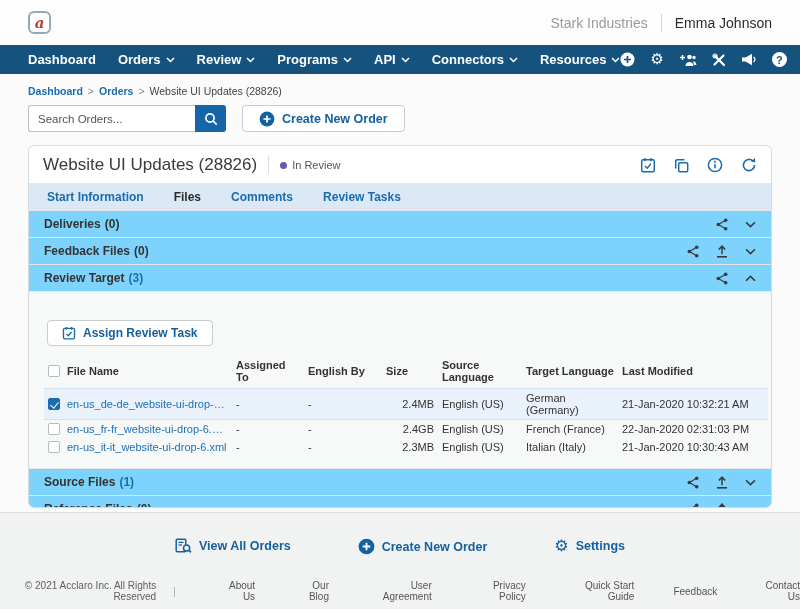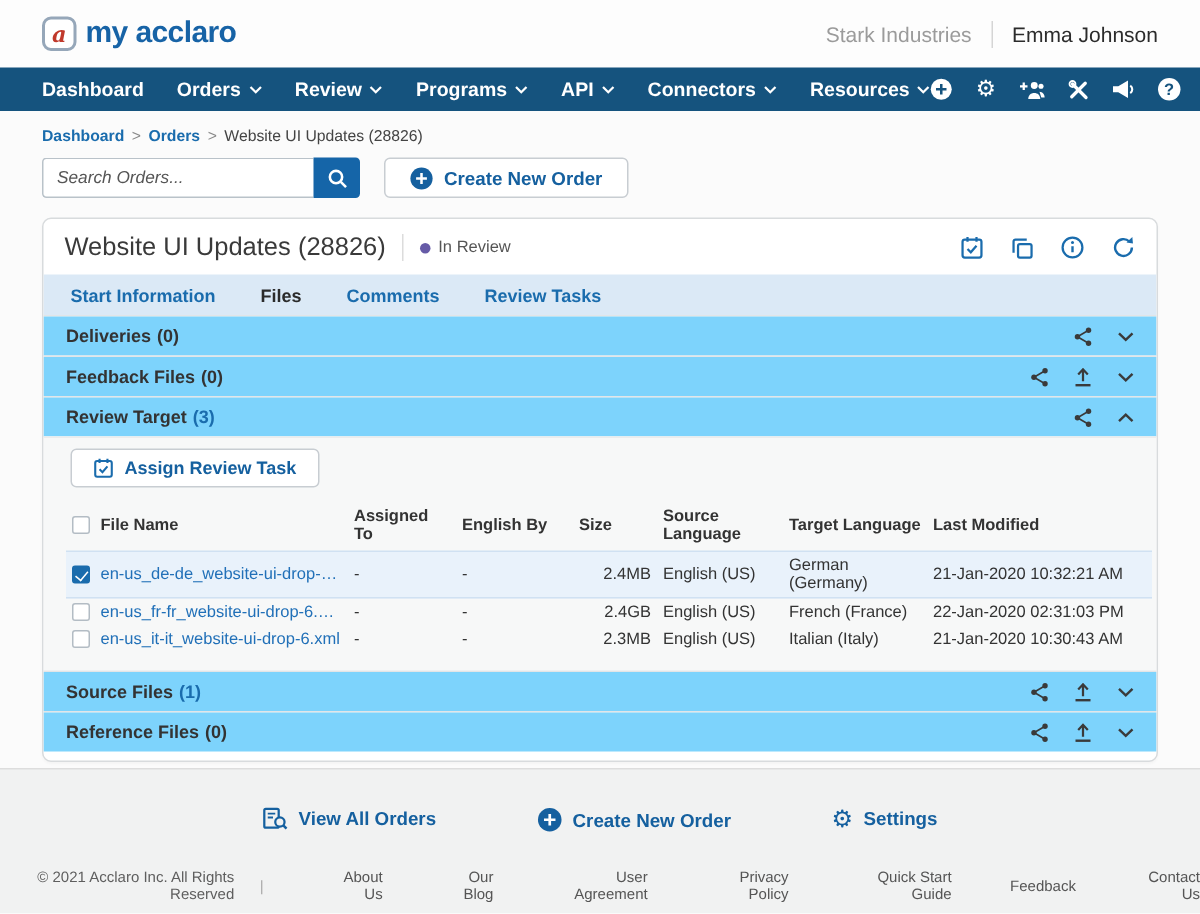--- a/index.html
+++ b/index.html
@@ -36,23 +36,23 @@
 
   
   .content { padding:8px 28px 0; background:#fbfbfb; }
   .breadcrumb { font-size:10.5px; margin:3px 0 8px; color:#555; display:flex; gap:5px; align-items:center; }
   .crumb-link { color:#1a6cad; font-weight:700; cursor:pointer; }
   .crumb-sep { color:#888; }
   .crumb-current { color:#444; }
 
   .search-row { display:flex; gap:16px; align-items:center; margin-bottom:13px; }
   .search-box { display:flex; }
-  .search-input { width:181px; height:27px; border:1px solid #b9c2c9; border-right:none;
+  .search-input { width:167px; height:27px; border:1px solid #b9c2c9; border-right:none;
     border-radius:3px 0 0 3px; padding:0 9px; font-size:11.5px; color:#333;
-    font-family:"Liberation Sans",sans-serif; background:#fff; outline:none;font-style:italic; }
+    font-family:"Liberation Sans",sans-serif; background:#fff; outline:none; }
   .search-input::placeholder { color:#555; }
   .search-btn { width:31px; height:27px; background:#1565a8; border:none;
     border-radius:0 3px 3px 0; display:flex; align-items:center; justify-content:center;
     cursor:pointer; }
   .btn-outline { height:27px; padding:0 16px; background:#fff; border:1px solid #c8cdd2;
     border-radius:4px; color:#15609f; font-weight:700; font-size:12.5px;
     display:inline-flex; align-items:center; gap:7px; cursor:pointer;
     font-family:"Liberation Sans",sans-serif; }
 
   
@@ -73,21 +73,21 @@
 
   .section { border-top:1px solid #e3e5e7; }
   .sec-head { display:flex; align-items:center; height:26px; padding:0 15px; background:#7dd3fc; cursor:pointer; }
   .sec-label { font-size:12px; font-weight:700; color:#333; }
   .sec-count { font-size:12px; font-weight:700; color:#333; margin-left:4px; }
   .sec-count::before { content:"("; } .sec-count::after { content:")"; }
   .sec-count.pos { color:#1a6cad; }
   .sec-icons { margin-left:auto; display:flex; gap:17px; align-items:center; color:#3a3a3a; }
   .sec-icons .sicon { display:flex; cursor:pointer; }
 
-  .review-body { background:#f7f8f8; border-top:1px solid #ececec; padding:5px 15px 12px; }
+  .review-body { background:#f7f8f8; border-top:1px solid #ececec; padding:26px 15px 12px; }
   .btn-assign { height:26px; padding:0 14px; background:#fff; border:1px solid #c8cdd2;
     border-radius:4px; color:#15609f; font-weight:700; font-size:12px;
     display:inline-flex; align-items:center; gap:7px; cursor:pointer; margin:2px 0 9px 3px;
     font-family:"Liberation Sans",sans-serif; }
 
   table.files { width:100%; border-collapse:collapse; font-size:11px; table-layout:fixed; }
   table.files th { text-align:left; font-weight:700; color:#333; padding:4px 4px 5px; }
   table.files td { padding:3px 4px; color:#333; }
   col.c-name{width:188px;} col.c-to{width:72px;} col.c-by{width:78px;}
   col.c-size{width:56px;} col.c-src{width:84px;} col.c-tgt{width:96px;} col.c-mod{width:150px;}
@@ -112,21 +112,20 @@
     gap:13px; font-size:10px; color:#5e5e5e;text-align:right; }
   .legal .pipe { color:#aaa; margin:0 4px; }
   .legal-link { cursor:pointer; color:#555;margin-left:26px; }
 </style>
 </head>
 <body>
 
 <div class="topbar">
   <div class="logo">
     <span class="logo-mark">a</span>
-    <span class="logo-text">my acclaro</span>
   </div>
   <div class="account">
     <span class="company">Stark Industries</span>
     <span class="acct-sep"></span>
     <span class="user">Emma Johnson</span>
   </div>
 </div>
 
 <div class="nav">
   <div class="nav-items">

